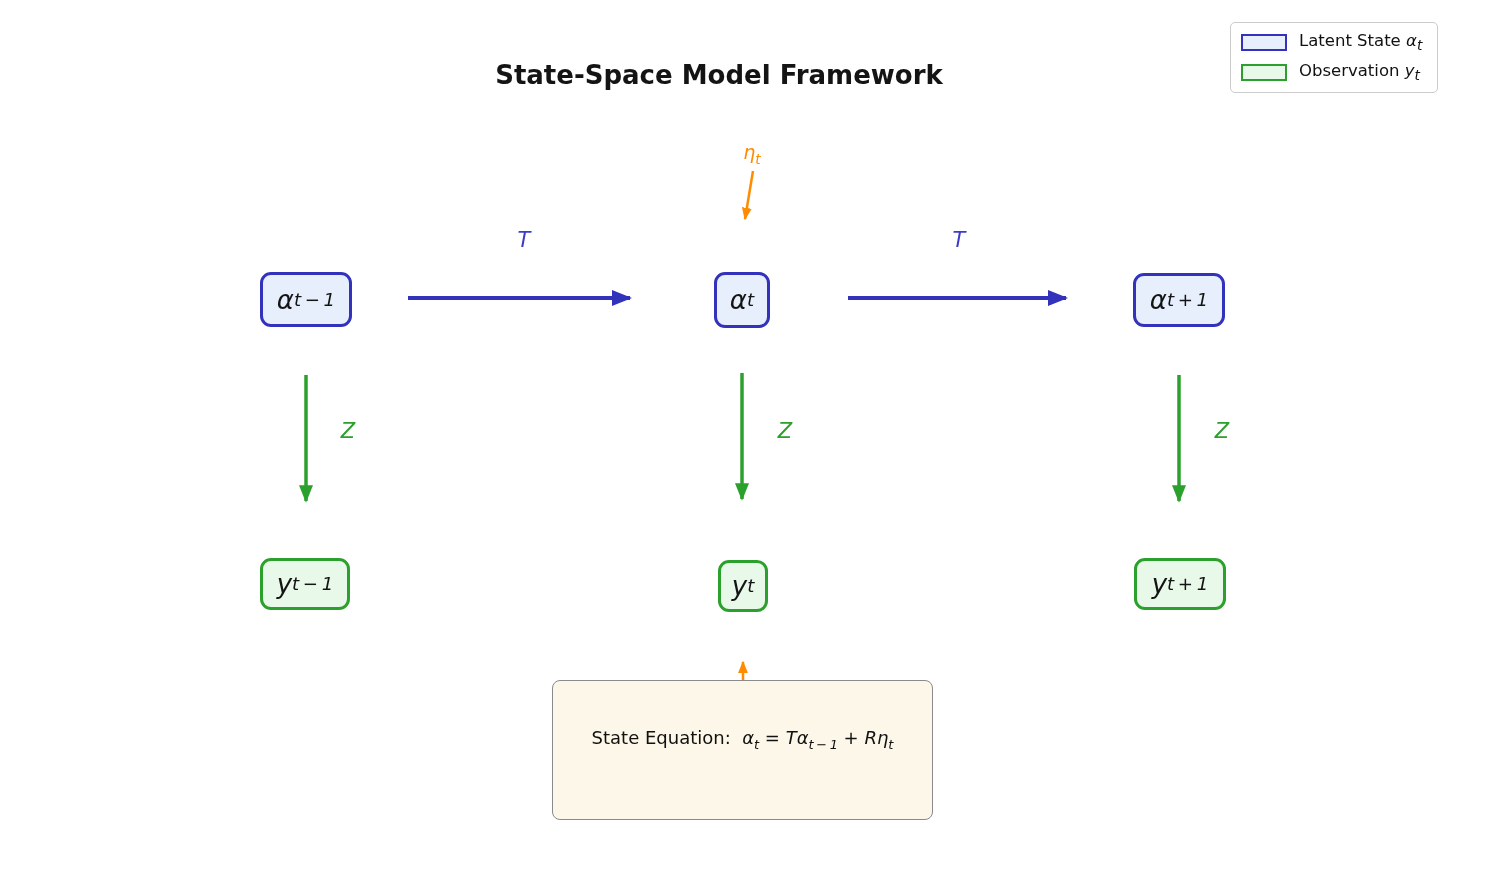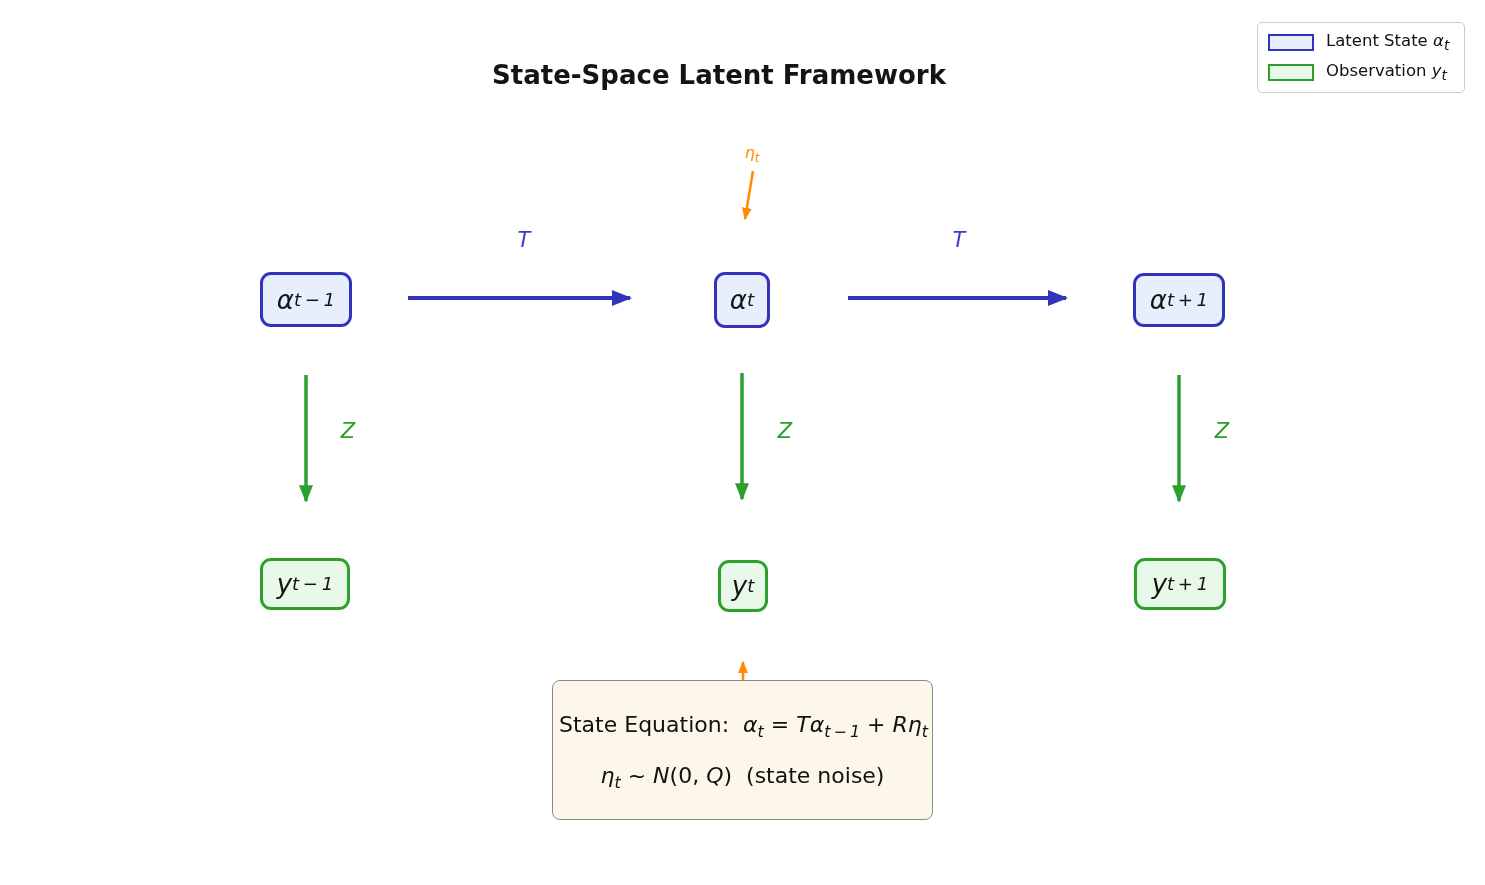--- a/index.html
+++ b/index.html
@@ -16,21 +16,21 @@
     left: 719px; top: 60px;
     transform: translateX(-50%);
     font-size: 26px;
     font-weight: bold;
     color: #141414;
     white-space: nowrap;
   }
   
   .legend {
     position: absolute;
-    left: 1257px; top: 22px;
+    left: 1230px; top: 22px;
     width: 208px;
     background: #ffffff;
     border: 1px solid #cccccc;
     border-radius: 5px;
     padding: 8px 10px;
     box-sizing: border-box;
     display: flex;
     flex-direction: column;
     gap: 8px;
   }
@@ -65,51 +65,51 @@
   .edge-label {
     position: absolute;
     transform: translate(-50%, -50%);
     font-style: italic;
     font-size: 21px;
     white-space: nowrap;
   }
   .edge-label sub { font-size: 0.72em; line-height: 0; }
   .edge-label.blue   { color: #3c3cc8; }
   .edge-label.green  { color: #2ca02c; }
-  .edge-label.orange { color: #ff8c00; font-size: 16px; }
+  .edge-label.orange { color: #ff8c00; font-size: 19px; }
   
   .eq-box {
     position: absolute;
     left: 552px; top: 680px;
     width: 381px; height: 140px;
     box-sizing: border-box;
     background: #fcf7e8;
     border: 1.5px solid #8a8a8a;
     border-radius: 8px;
     padding: 5px 6px;
     display: flex;
     flex-direction: column;
     justify-content: center;
     text-align: center;
   }
   .eq-line {
-    font-size: 22px;
+    font-size: 18px;
     line-height: 25.5px;
     height: 25.5px;
     color: #111;
     white-space: nowrap;
   }
   .eq-line sub { font-size: 0.72em; line-height: 0; }
 </style>
 </head>
 <body>
 
 <div class="canvas">
 
-  <div class="title">State-Space Latent Framework</div>
+  <div class="title">State-Space Model Framework</div>
 
   <div class="legend">
     <div class="legend-row">
       <span class="legend-swatch blue"></span>
       <span class="legend-label">Latent State <i>α<sub>t</sub></i></span>
     </div>
     <div class="legend-row">
       <span class="legend-swatch green"></span>
       <span class="legend-label">Observation <i>y<sub>t</sub></i></span>
     </div>
@@ -147,16 +147,15 @@
   <div class="node alpha" style="left:714px; top:272px; width:56px; height:56px;">α<sub>t</sub></div>
   <div class="node alpha" style="left:1133px; top:273px; width:92px; height:54px;">α<sub>t + 1</sub></div>
 
   <div class="node obs" style="left:260px; top:558px; width:90px; height:52px;">y<sub>t − 1</sub></div>
   <div class="node obs" style="left:718px; top:560px; width:50px; height:52px;">y<sub>t</sub></div>
   <div class="node obs" style="left:1134px; top:558px; width:92px; height:52px;">y<sub>t + 1</sub></div>
 
   <div class="eq-box">
     <div class="eq-line">State Equation:&nbsp; <i>α<sub>t</sub></i> = <i>Tα<sub>t − 1</sub></i> + <i>Rη<sub>t</sub></i></div>
     <div class="eq-line"></div>
-    <div class="eq-line"><i>η<sub>t</sub></i> ~ <i>N</i>(0, <i>Q</i>)&nbsp; (state noise)</div>
   </div>
 
 </div>
 
 </body></html>

